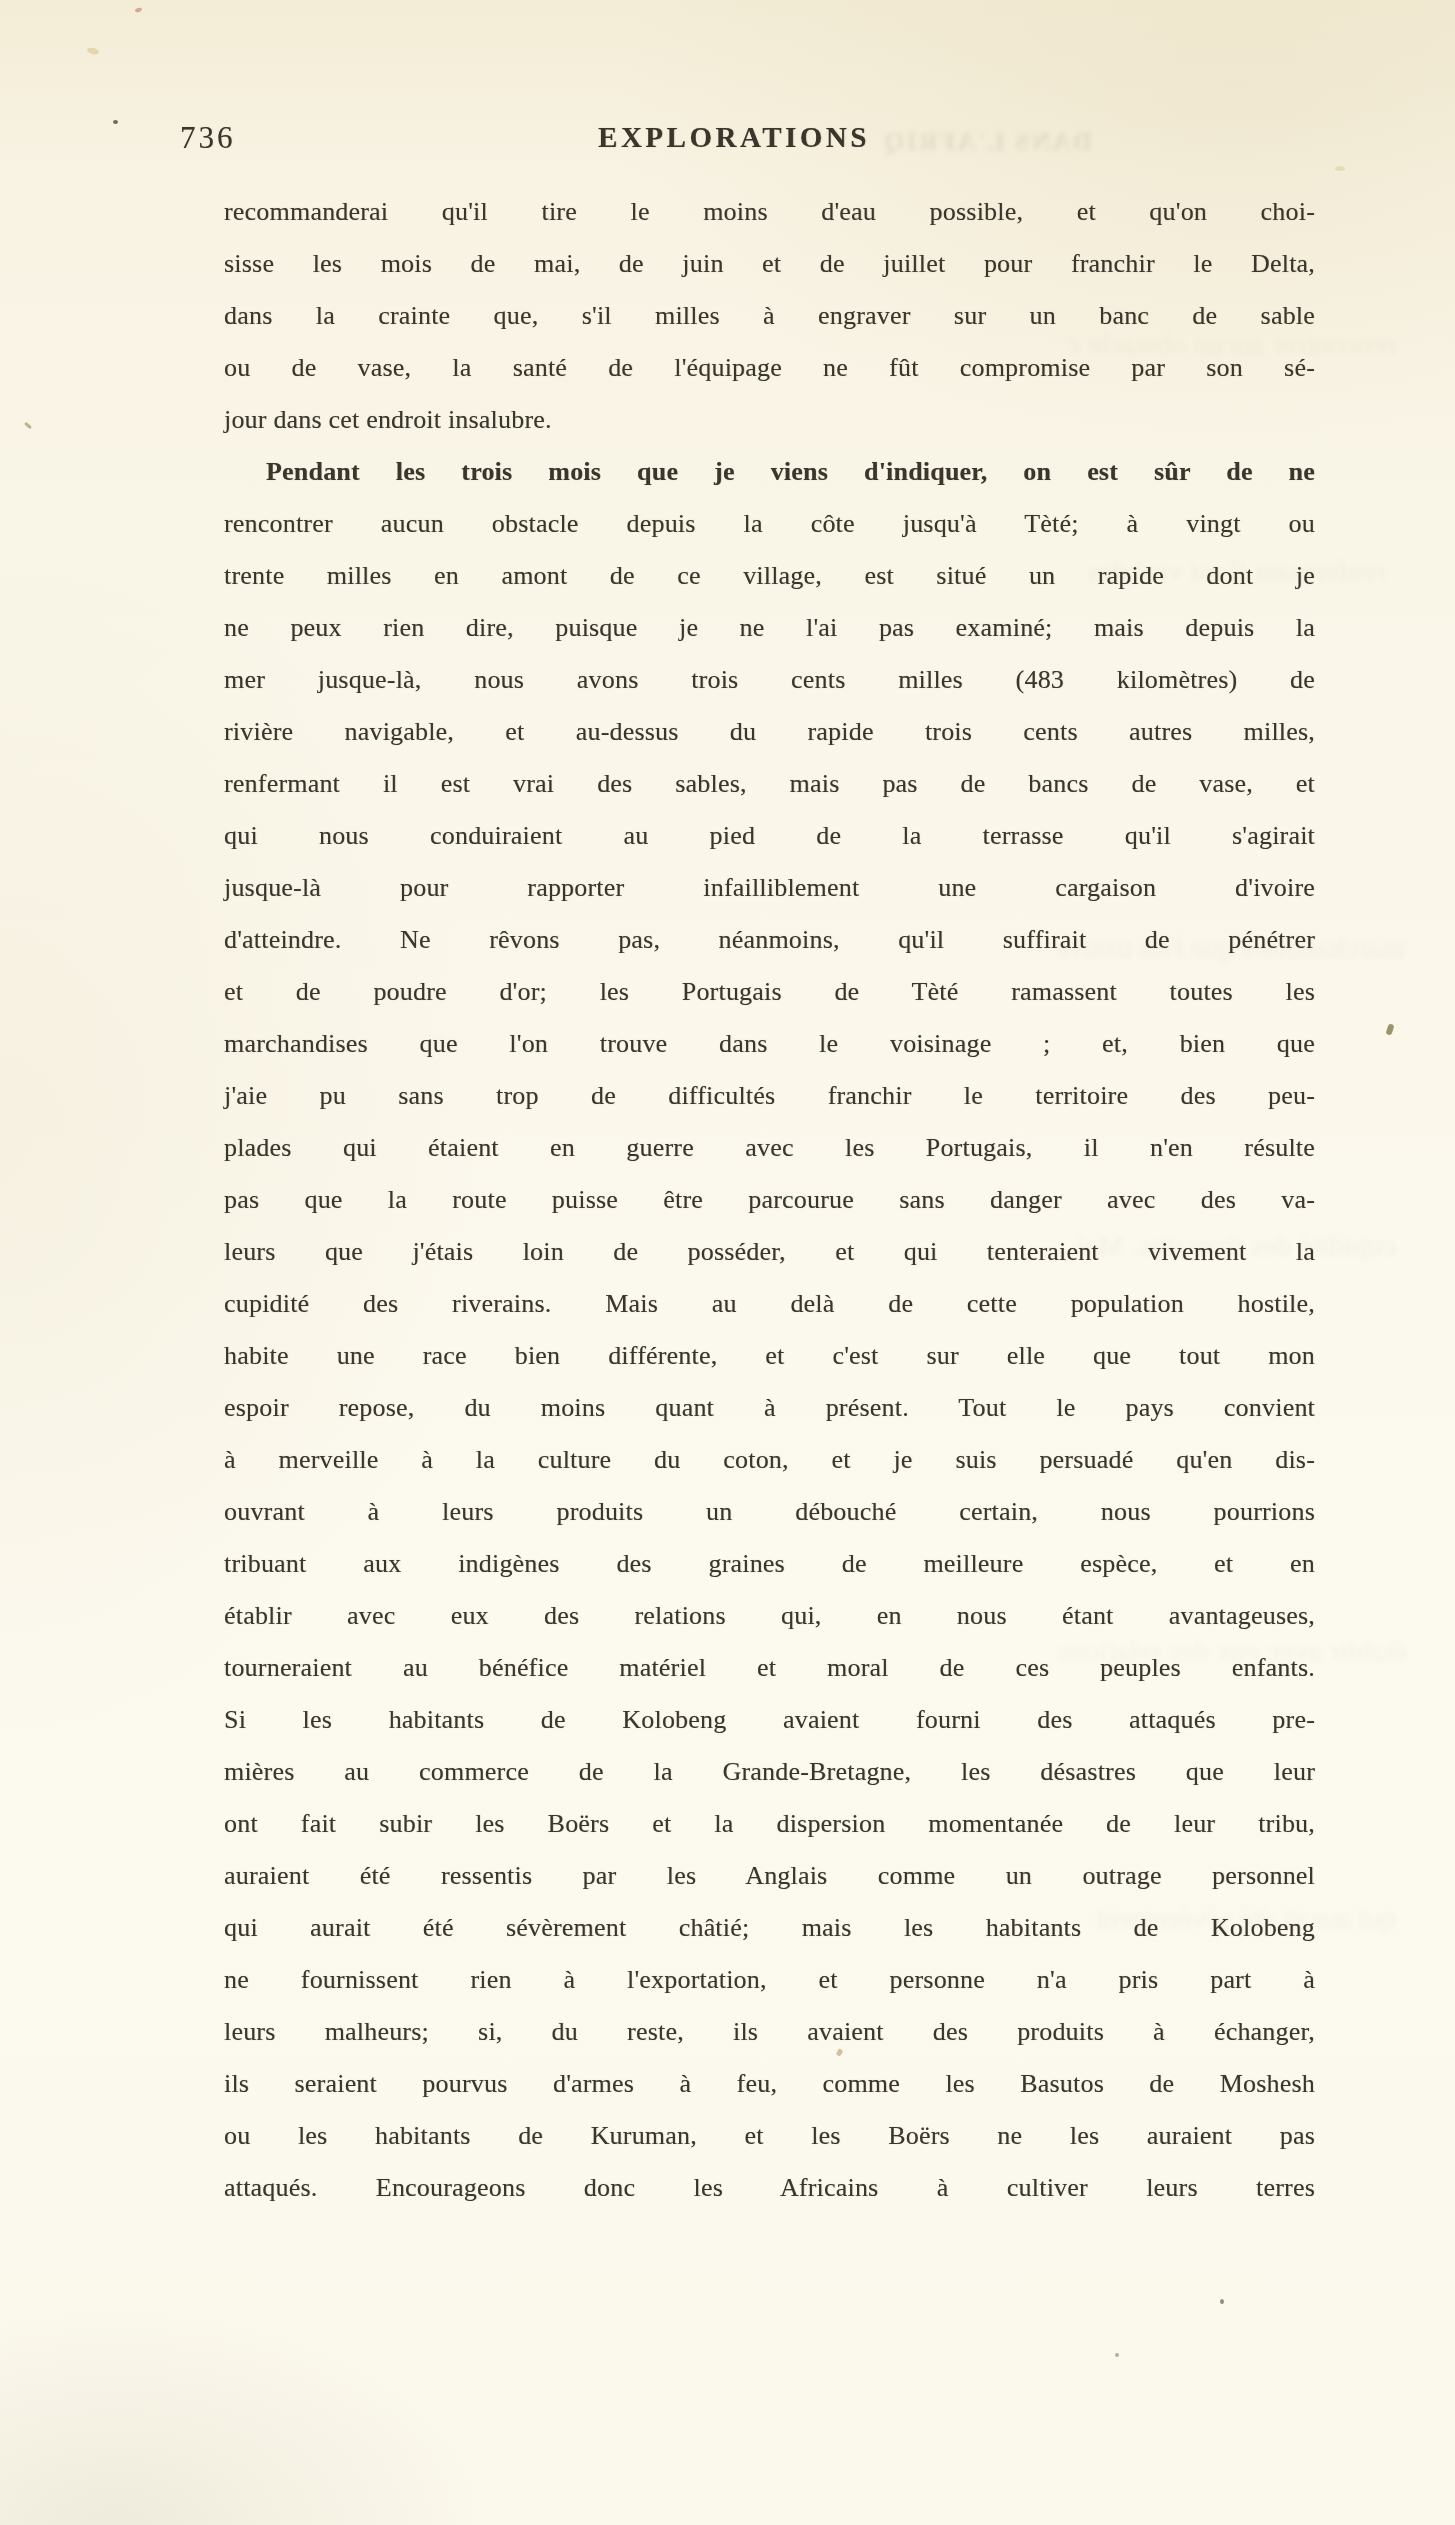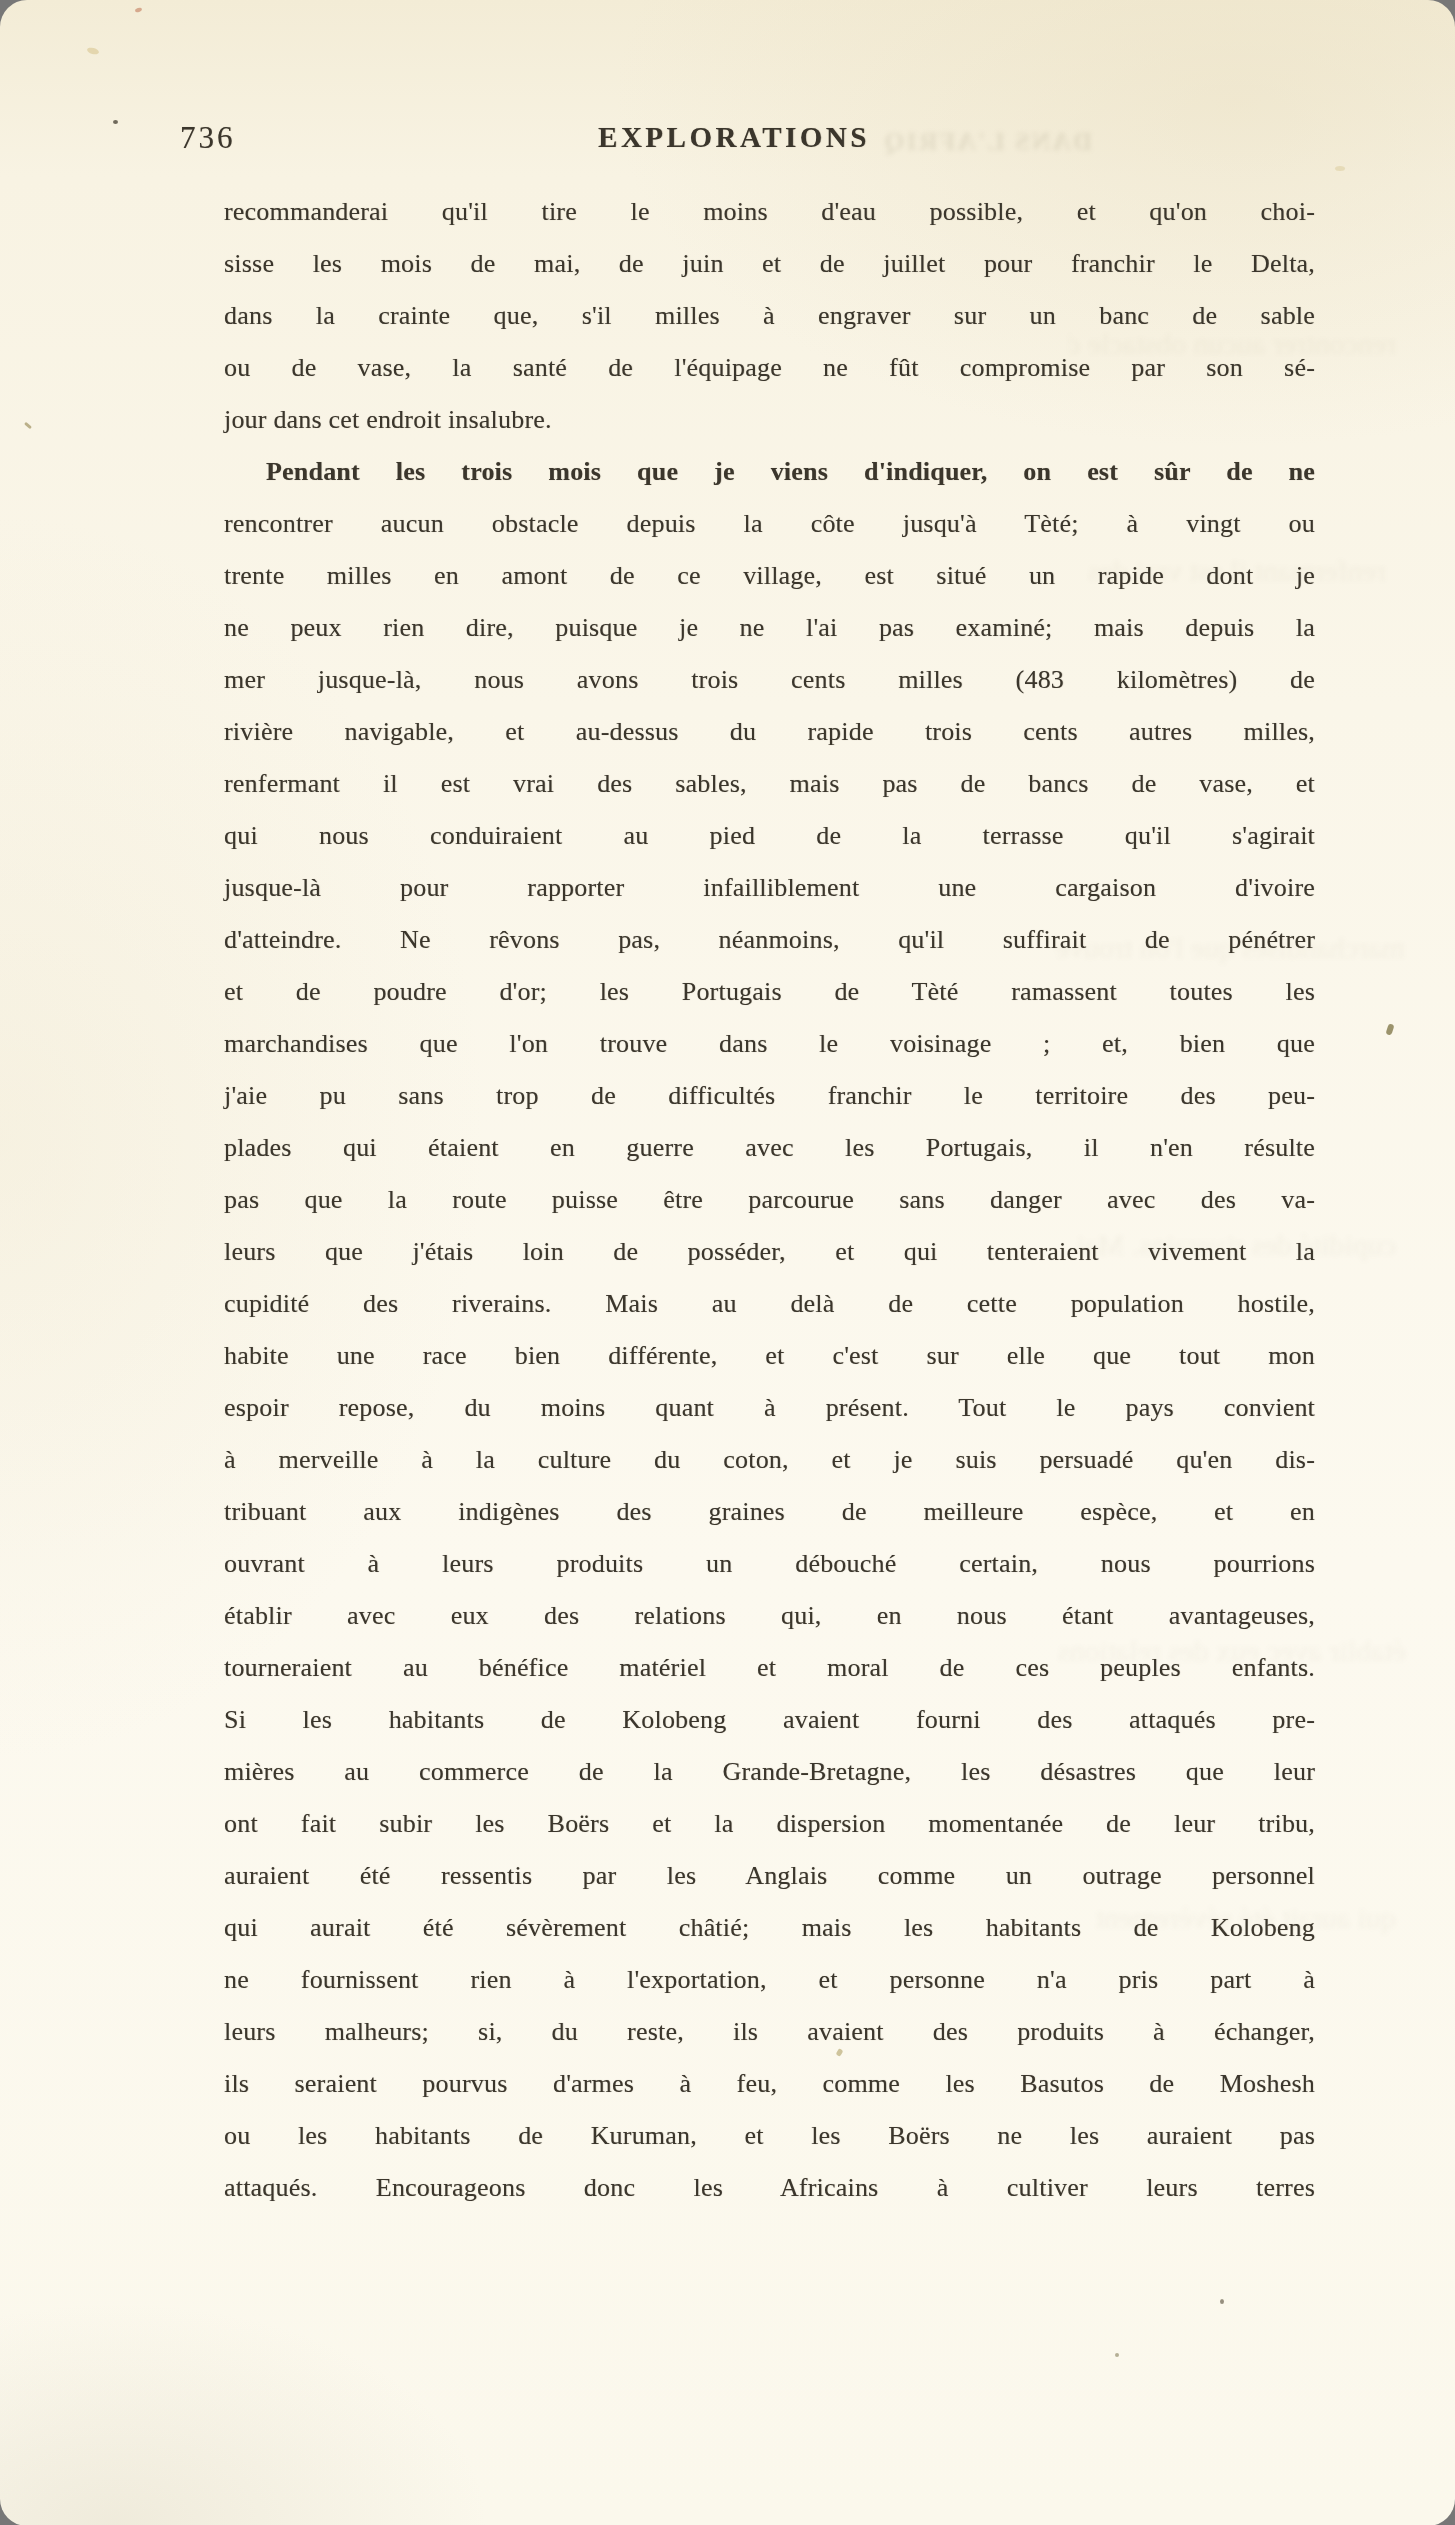--- a/index.html
+++ b/index.html
@@ -8,21 +8,20 @@
     width:1455px;height:2526px;
     margin:0 auto;
     overflow:hidden;
     background:
       radial-gradient(ellipse 891px 495px at 85% 4%, rgba(228,216,182,0.35), rgba(228,216,182,0) 70%),
       radial-gradient(ellipse 693px 891px at 0% 45%, rgba(235,226,198,0.30), rgba(235,226,198,0) 70%),
       radial-gradient(ellipse 495px 297px at 8% 100%, rgba(205,196,170,0.25), rgba(205,196,170,0) 75%),
       linear-gradient(180deg,#f3ecd6 0%,#f8f3e3 7%,#faf6e9 28%,#fcf9ef 62%,#fbf8ec 100%);
     font-family:"Liberation Serif","DejaVu Serif",serif;
     color:#3b362c;
-    border-radius:27px;
   }
   
   .header{position:absolute;left:178px;top:120px;width:1137px;height:40px;}
   .page-number{
     position:absolute;left:2px;top:0;
     font-size:31px;letter-spacing:3px;
     text-shadow:0.3px 0.3px 0.7px rgba(70,62,48,0.45);
   }
   .running-title{
     position:absolute;left:556px;top:1px;transform:translateX(-50%);
@@ -118,22 +117,22 @@
     <div class="line">et de poudre d'or; les Portugais de Tèté ramassent toutes les</div>
     <div class="line">marchandises que l'on trouve dans le voisinage ; et, bien que</div>
     <div class="line">j'aie pu sans trop de difficultés franchir le territoire des peu-</div>
     <div class="line">plades qui étaient en guerre avec les Portugais, il n'en résulte</div>
     <div class="line">pas que la route puisse être parcourue sans danger avec des va-</div>
     <div class="line">leurs que j'étais loin de posséder, et qui tenteraient vivement la</div>
     <div class="line">cupidité des riverains. Mais au delà de cette population hostile,</div>
     <div class="line">habite une race bien différente, et c'est sur elle que tout mon</div>
     <div class="line">espoir repose, du moins quant à présent. Tout le pays convient</div>
     <div class="line">à merveille à la culture du coton, et je suis persuadé qu'en dis-</div>
+    <div class="line">ouvrant à leurs produits un débouché certain, nous pourrions</div>
     <div class="line">tribuant aux indigènes des graines de meilleure espèce, et en</div>
-    <div class="line">ouvrant à leurs produits un débouché certain, nous pourrions</div>
     <div class="line">établir avec eux des relations qui, en nous étant avantageuses,</div>
     <div class="line">tourneraient au bénéfice matériel et moral de ces peuples enfants.</div>
     <div class="line">Si les habitants de Kolobeng avaient fourni des attaqués pre-</div>
     <div class="line">mières au commerce de la Grande-Bretagne, les désastres que leur</div>
     <div class="line">ont fait subir les Boërs et la dispersion momentanée de leur tribu,</div>
     <div class="line">auraient été ressentis par les Anglais comme un outrage personnel</div>
     <div class="line">qui aurait été sévèrement châtié; mais les habitants de Kolobeng</div>
     <div class="line">ne fournissent rien à l'exportation, et personne n'a pris part à</div>
     <div class="line">leurs malheurs; si, du reste, ils avaient des produits à échanger,</div>
     <div class="line">ils seraient pourvus d'armes à feu, comme les Basutos de Moshesh</div>

